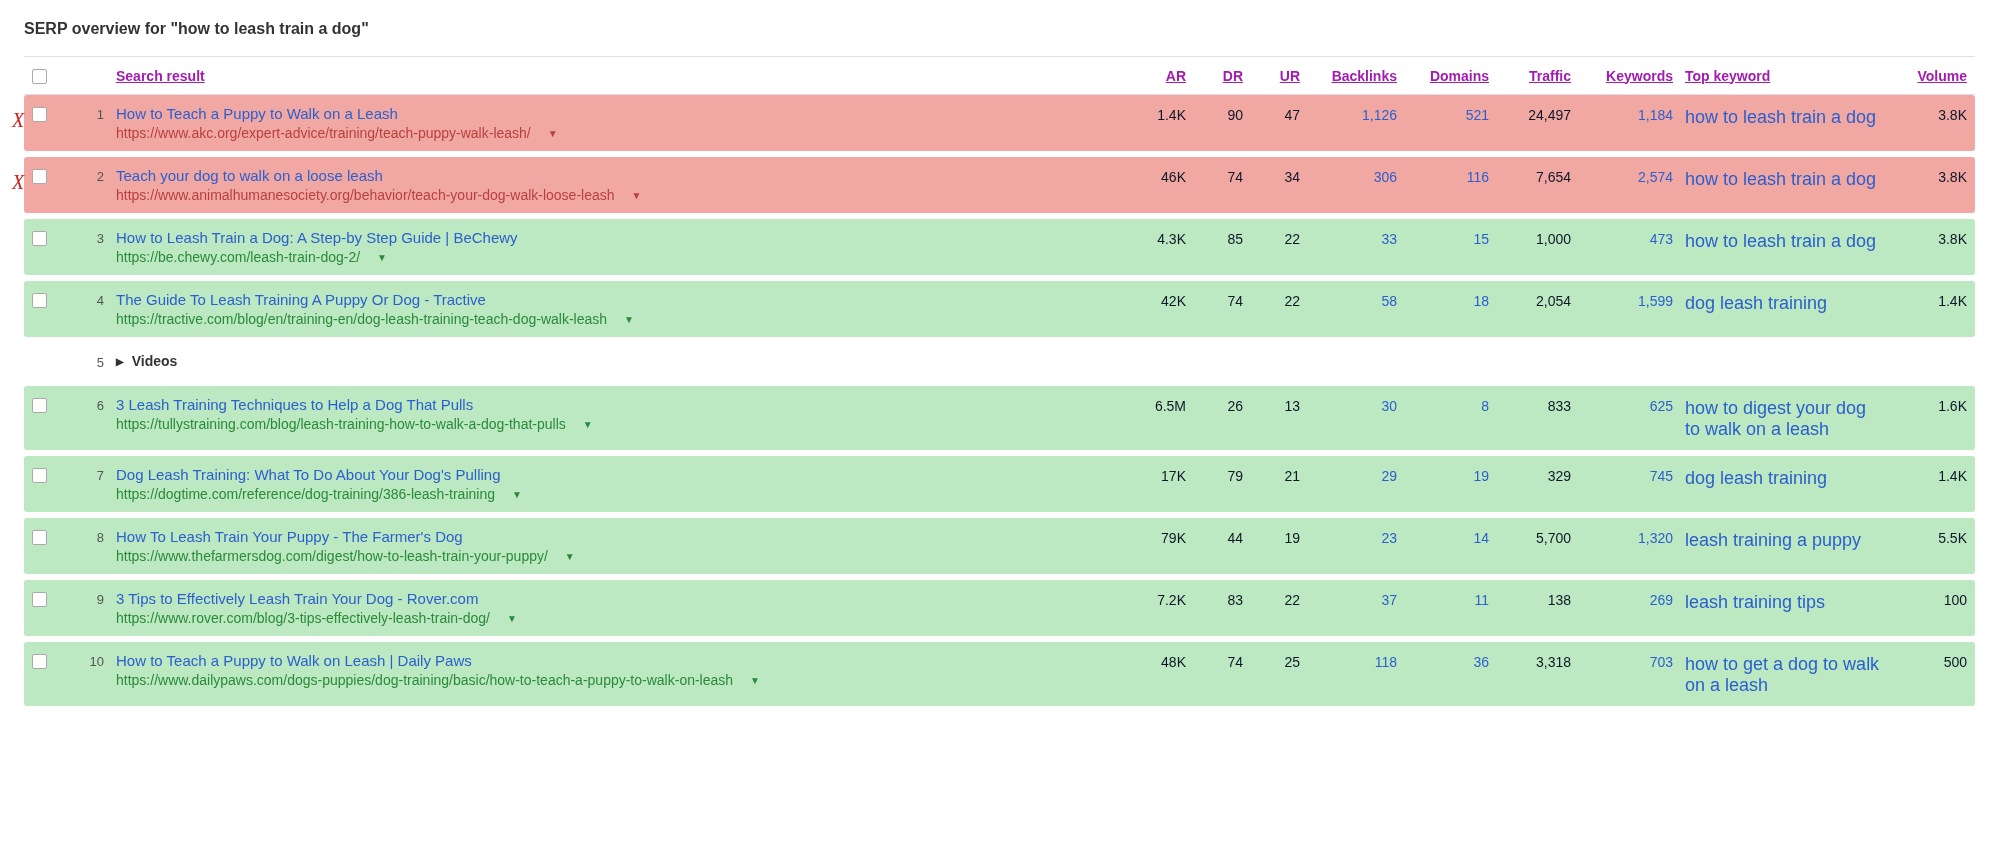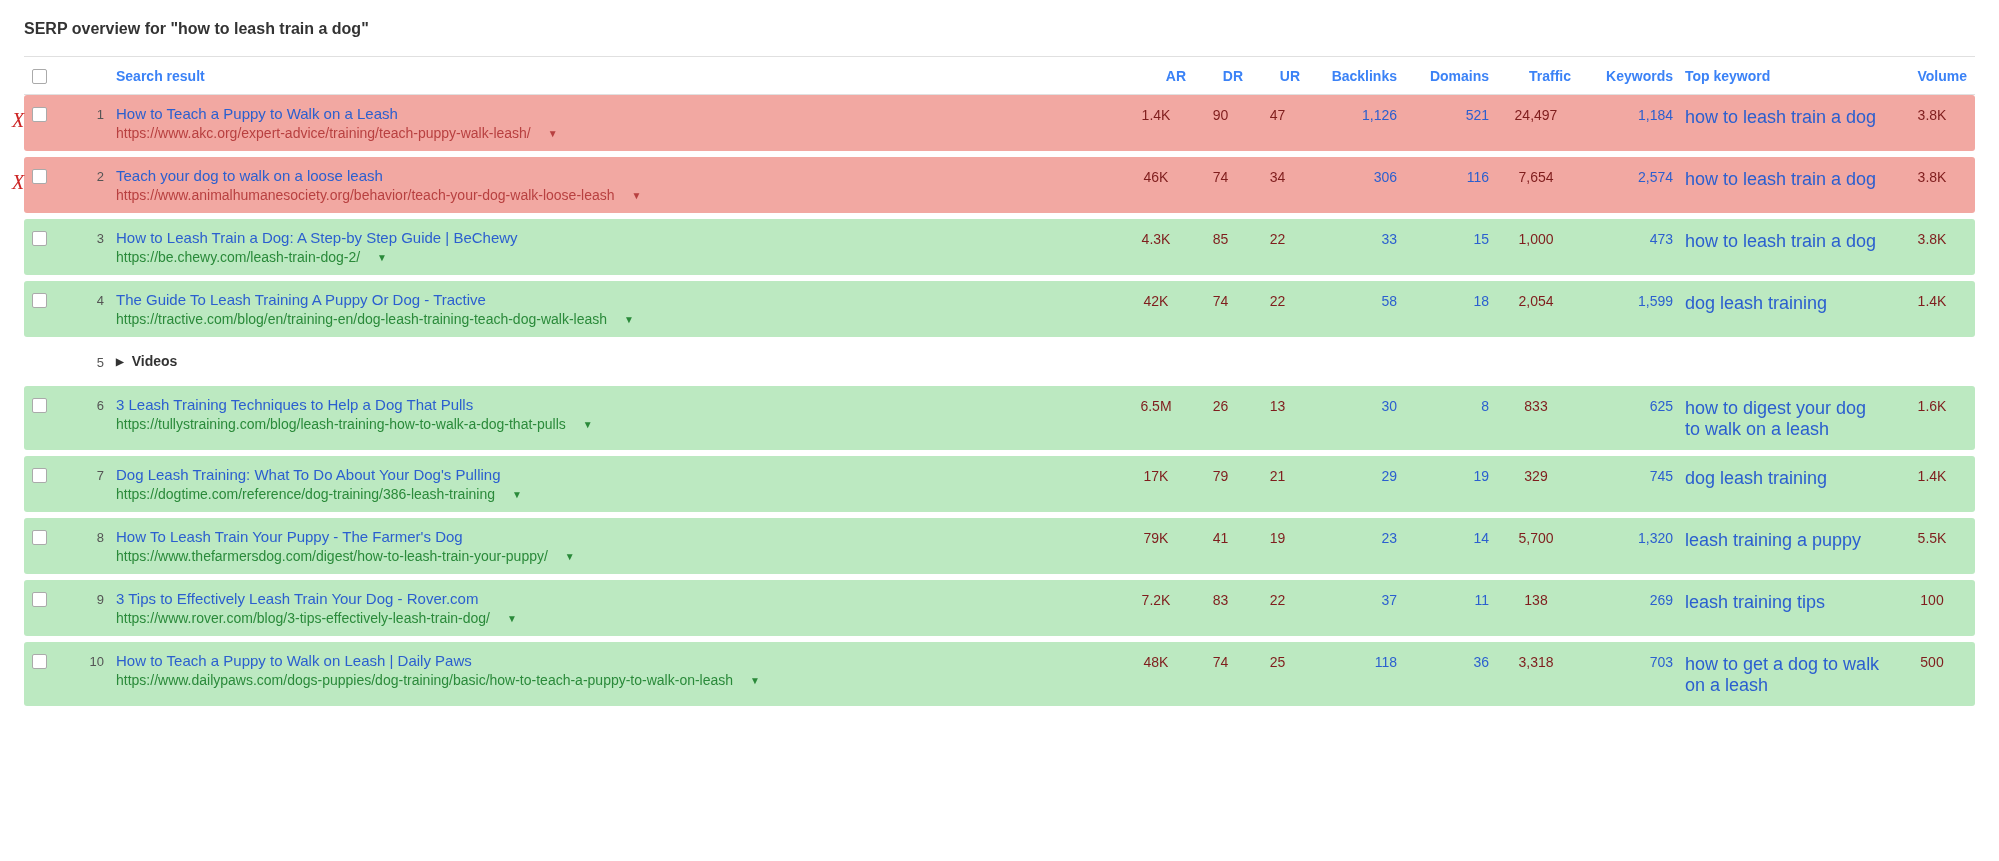--- a/index.html
+++ b/index.html
@@ -2,29 +2,29 @@
 <html><head>
 <meta charset="utf-8">
 <style>
 * { box-sizing: border-box; margin: 0; padding: 0; }
 body { font-family: -apple-system, BlinkMacSystemFont, "Segoe UI", Helvetica, Arial, sans-serif; font-size: 14px; color: #333; background: #fff; padding: 20px 24px; }
 .title { font-size: 16px; font-weight: 700; color: #333; margin-bottom: 18px; }
 .table { width: 100%; }
 .thead { border-top: 1px solid #e0e0e0; border-bottom: 1px solid #e0e0e0; }
 .row { display: grid; grid-template-columns: 30px 30px 1fr 60px 45px 45px 85px 80px 70px 90px 200px 70px; gap: 12px; align-items: start; padding: 10px 8px; }
 .thead .row { align-items: center; }
-.th { font-weight: 700; color: #3b82f6; font-size: 14px; }
+.th { font-weight: 700; color: #a21caf; font-size: 14px; text-decoration: underline; }
 .th-right { text-align: right; }
 .checkbox { width: 15px; height: 15px; border: 1px solid #aaa; border-radius: 2px; background: #fff; cursor: pointer; margin-top: 2px; }
 .rank { font-size: 13px; color: #555; text-align: right; padding-top: 2px; }
 .result-title { color: #2b5fcf; font-size: 15px; margin-bottom: 3px; }
 .result-url { color: #2a8a3a; font-size: 14px; display: flex; align-items: center; gap: 17px; }
 .row.red .result-url { color: #b84040; }
 .caret { color: inherit; font-size: 10px; }
-.num { text-align: center; color: #7f1d1d; font-size: 14px; padding-top: 2px; }
+.num { text-align: right; color: #0f172a; font-size: 14px; padding-top: 2px; }
 .num-link { text-align: right; color: #2b5fcf; font-size: 14px; padding-top: 2px; }
 .kw { color: #2b5fcf; font-size: 18px; padding-top: 2px; }
 .row.red { background: #f2a8a2; border-radius: 3px; margin-bottom: 6px; position: relative; }
 .row.green { background: #bce9c1; border-radius: 3px; margin-bottom: 6px; }
 .row.plain { background: #fff; margin-bottom: 6px; }
 .x-mark { position: absolute; left: -12px; top: 14px; color: #c22; font-size: 20px; font-weight: 400; font-style: italic; font-family: Georgia, serif; }
 .videos-label { font-weight: 700; color: #333; display: flex; align-items: center; gap: 8px; }
 .tri { font-size: 10px; color: #333; }
 .search-col { min-width: 0; }
 </style>
@@ -210,21 +210,21 @@
         </div>
         <div class="rank">8</div>
         <div class="search-col">
           <div class="result-title">How To Leash Train Your Puppy - The Farmer's Dog</div>
           <div class="result-url">
             <span>https://www.thefarmersdog.com/digest/how-to-leash-train-your-puppy/</span>
             <span class="caret">▼</span>
           </div>
         </div>
         <div class="num">79K</div>
-        <div class="num">41</div>
+        <div class="num">44</div>
         <div class="num">19</div>
         <div class="num-link">23</div>
         <div class="num-link">14</div>
         <div class="num">5,700</div>
         <div class="num-link">1,320</div>
         <div class="kw">leash training a puppy</div>
         <div class="num">5.5K</div>
       </div>
       <div class="row green">
         <div>

